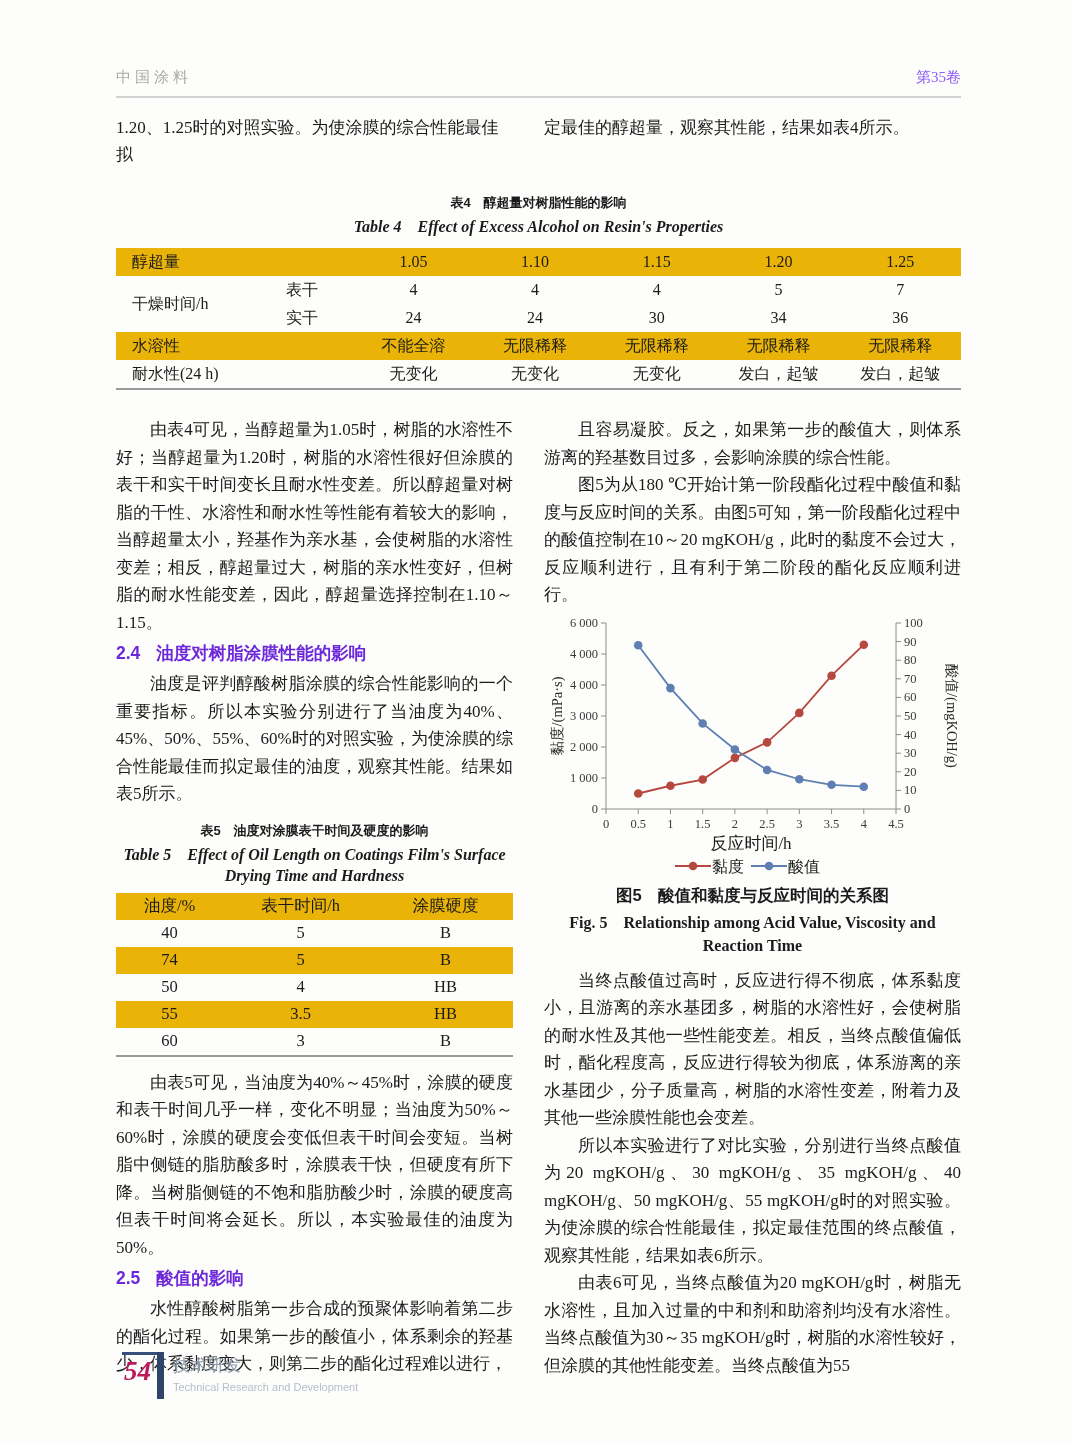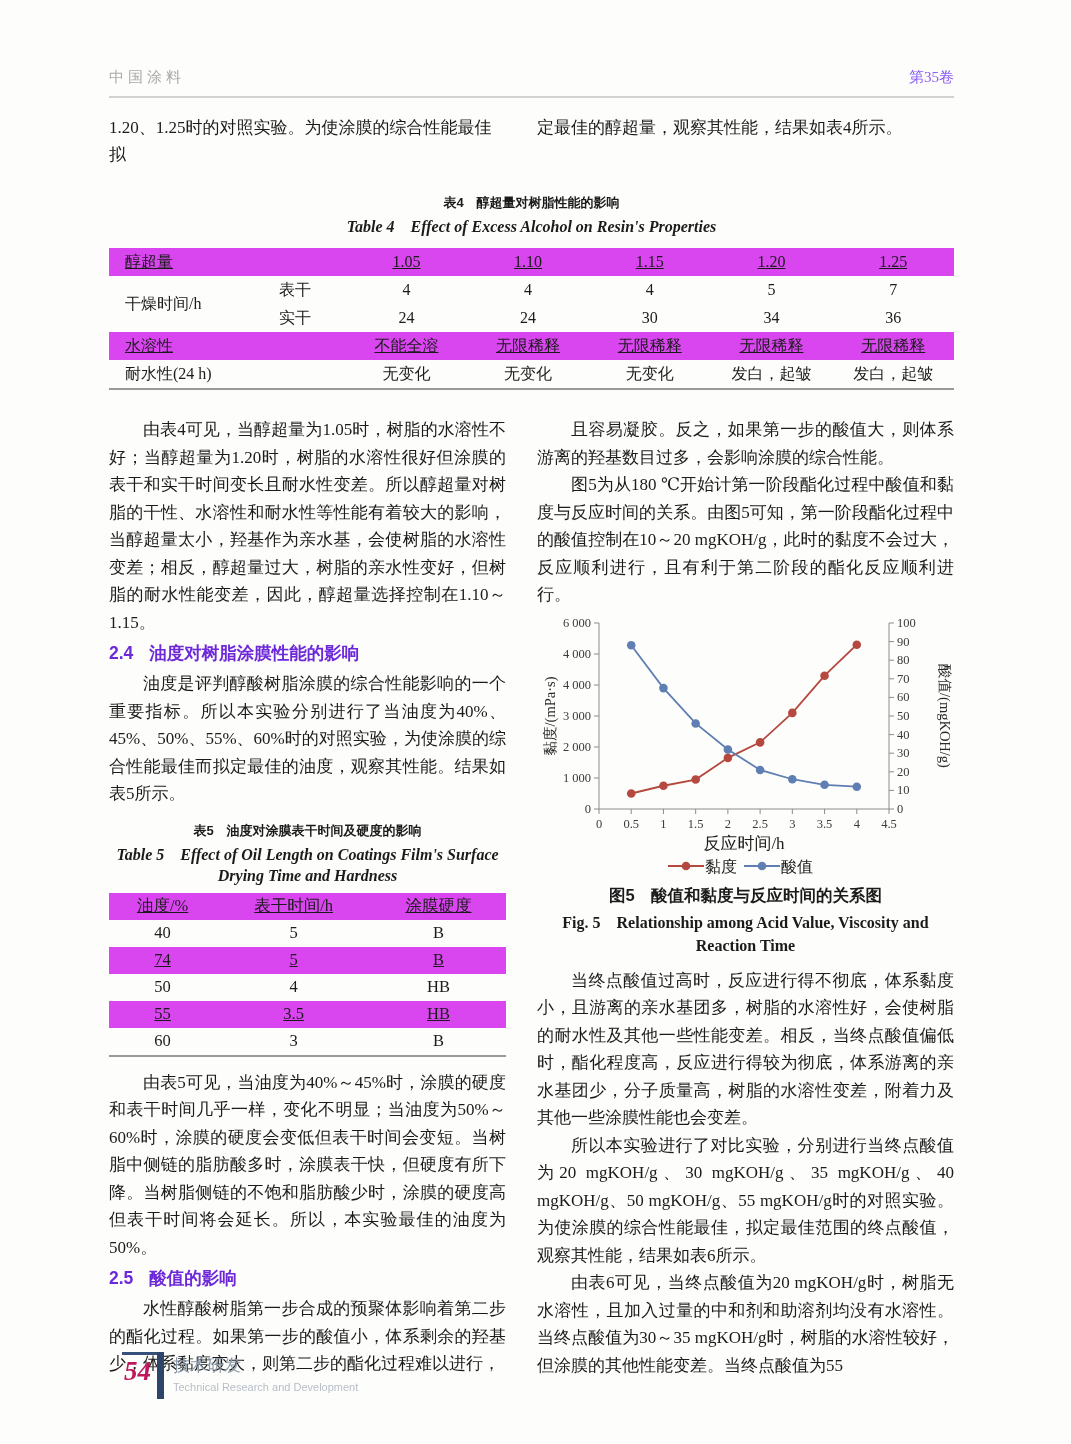--- a/index.html
+++ b/index.html
@@ -1,39 +1,39 @@
 <!DOCTYPE html>
 <html><head>
 <meta charset="utf-8">
 <style>
   html,body{margin:0;padding:0;}
   body{width:1071px;height:1444px;background:#fdfdfb;position:relative;
        font-family:"Liberation Serif","DejaVu Serif",serif;color:#1b1b1b;}
-  .content{position:absolute;left:109px;top:0;width:845px;}
+  .content{position:absolute;left:116px;top:0;width:845px;}
   
   .hdr{display:flex;justify-content:space-between;align-items:flex-end;padding-top:68px;}
   .hdr .jname{font-size:15px;color:#a9a9a9;letter-spacing:4px;}
   .hdr .vol{font-size:15px;color:#8b5cf6;}
   .hdr-line{border-bottom:2px solid #d2d2d2;margin-top:9px;}
   
   .lead{display:flex;gap:31px;margin-top:16px;}
   .lead div{font-size:17px;line-height:27px;}
   .lead .lcol{width:397px;}
   .lead .rcol{width:417px;}
   
   .tbl-title-cn{text-align:center;font-family:"Liberation Sans","DejaVu Sans",sans-serif;
       font-weight:bold;font-size:13px;margin-top:26px;}
   .tbl-title-en{text-align:center;font-weight:bold;font-size:16px;margin-top:5px;font-style:italic;}
   
   table{border-collapse:collapse;width:100%;}
   #table4{margin-top:10px;font-size:16px;border-bottom:2px solid #9a9a9a;}
   #table4 td{height:28px;text-align:center;padding:0;}
   #table5{margin-top:8px;font-size:16.5px;border-bottom:2px solid #9a9a9a;}
   #table5 td{height:27px;text-align:center;padding:0;}
-  .pink{background:#d946ef;text-decoration:underline;}
+  .pink{background:#eab308;}
   .lbl{text-align:left !important;padding-left:16px !important;}
   
   .cols{display:flex;gap:31px;margin-top:26px;}
   .col-l{width:397px;}
   .col-r{width:417px;}
   .para{font-size:17px;line-height:27.5px;text-align:justify;text-indent:2em;margin:0;}
   .h-red{font-family:"Liberation Sans","DejaVu Sans",sans-serif;font-weight:bold;
       font-size:17.5px;color:#6d28d9;margin:4px 0 3px 0;line-height:27px;}
   .h-red .num{margin-right:16px;}
   

